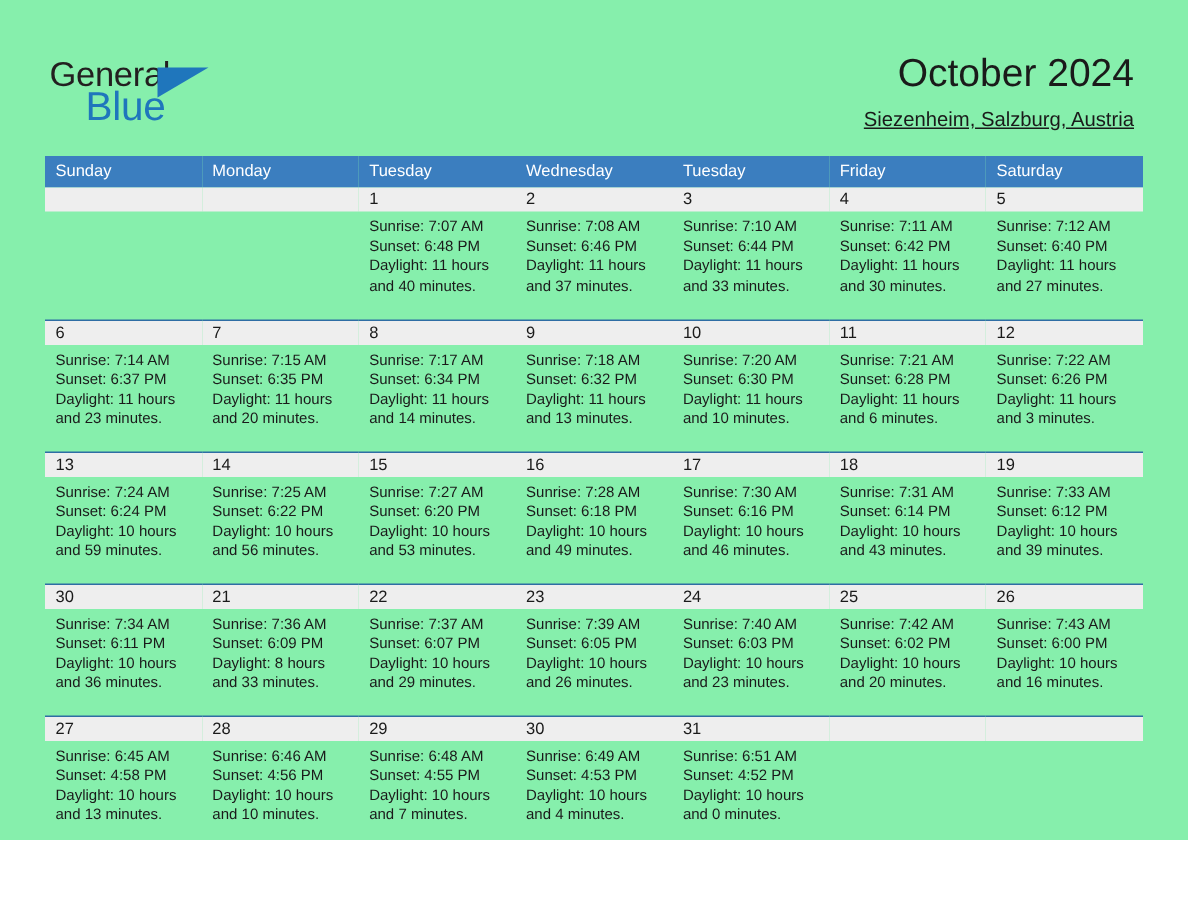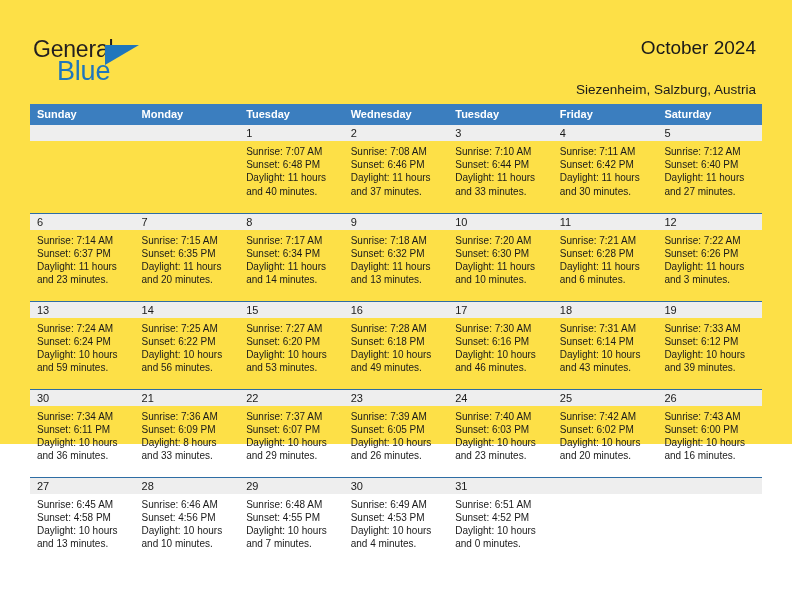--- a/index.html
+++ b/index.html
@@ -7,22 +7,22 @@
     margin: 0;
     padding: 0;
     width: 792px;
     height: 612px;
     background: #ffffff;
     font-family: "Liberation Sans", sans-serif;
   }
   .page {
     position: relative;
     width: 792px;
-    height: 444px;
-    background: #fde047;
+    height: 560px;
+    background: #86efac;
   }
 
   
   .header {
     position: absolute;
     left: 0; top: 0;
     width: 792px;
     height: 100px;
   }
   .logo {
@@ -53,47 +53,48 @@
     width: 0; height: 0;
     border-left: 34px solid #1f76bc;
     border-bottom: 20px solid transparent;
   }
   .title-block {
     position: absolute;
     right: 36px; top: 32px;
     text-align: right;
   }
   .cal-title {
-    font-size: 19px;
+    font-size: 26px;
     color: #1a1a1a;
     line-height: 32px;
     white-space: nowrap;
   }
   .cal-subtitle {
     font-size: 13.5px;
     color: #1a1a1a;
     line-height: 20px;
-    margin-top: 16px;
+    margin-top: 6px;
     white-space: nowrap;
+    text-decoration: underline;
   }
 
   
   .calendar {
     position: absolute;
     left: 30px;
     top: 104px;
     width: 732px;
     border-collapse: collapse;
     table-layout: fixed;
   }
   .calendar th {
     background: #3b7ebf;
     color: #ffffff;
     font-size: 11px;
-    font-weight: bold;
+    font-weight: normal;
     text-align: left;
     padding: 5px 0 5px 7px;
     height: 21px;
     line-height: 11px;
   }
   .calendar td {
     vertical-align: top;
     padding: 0;
     width: 104.57px;
     border-top: 1px solid #2e6da4;

